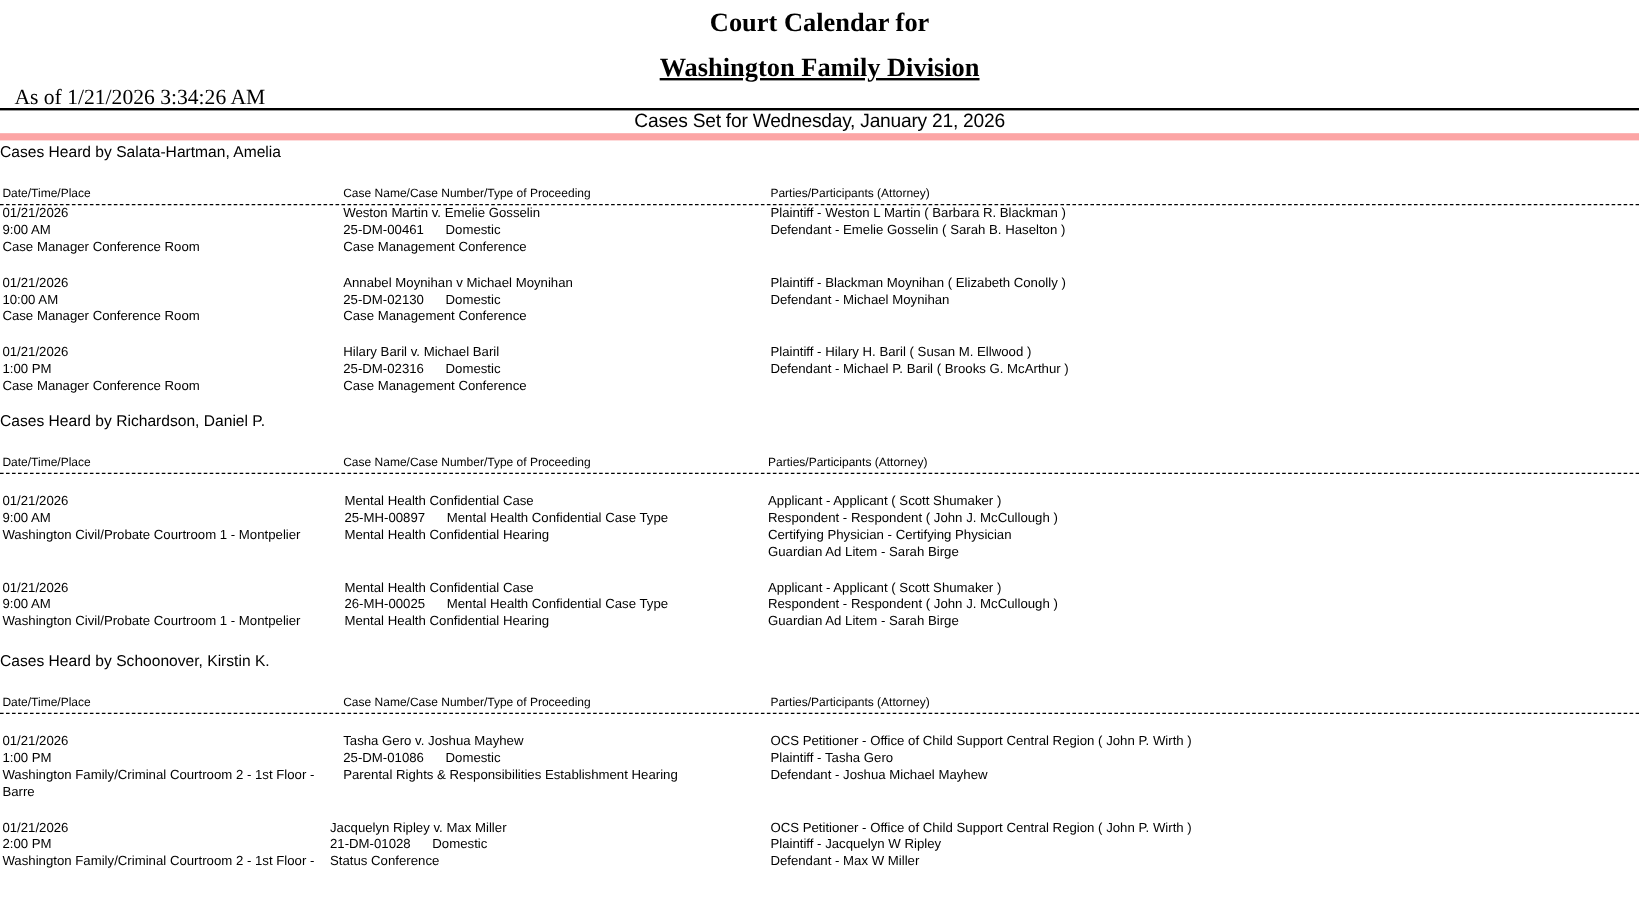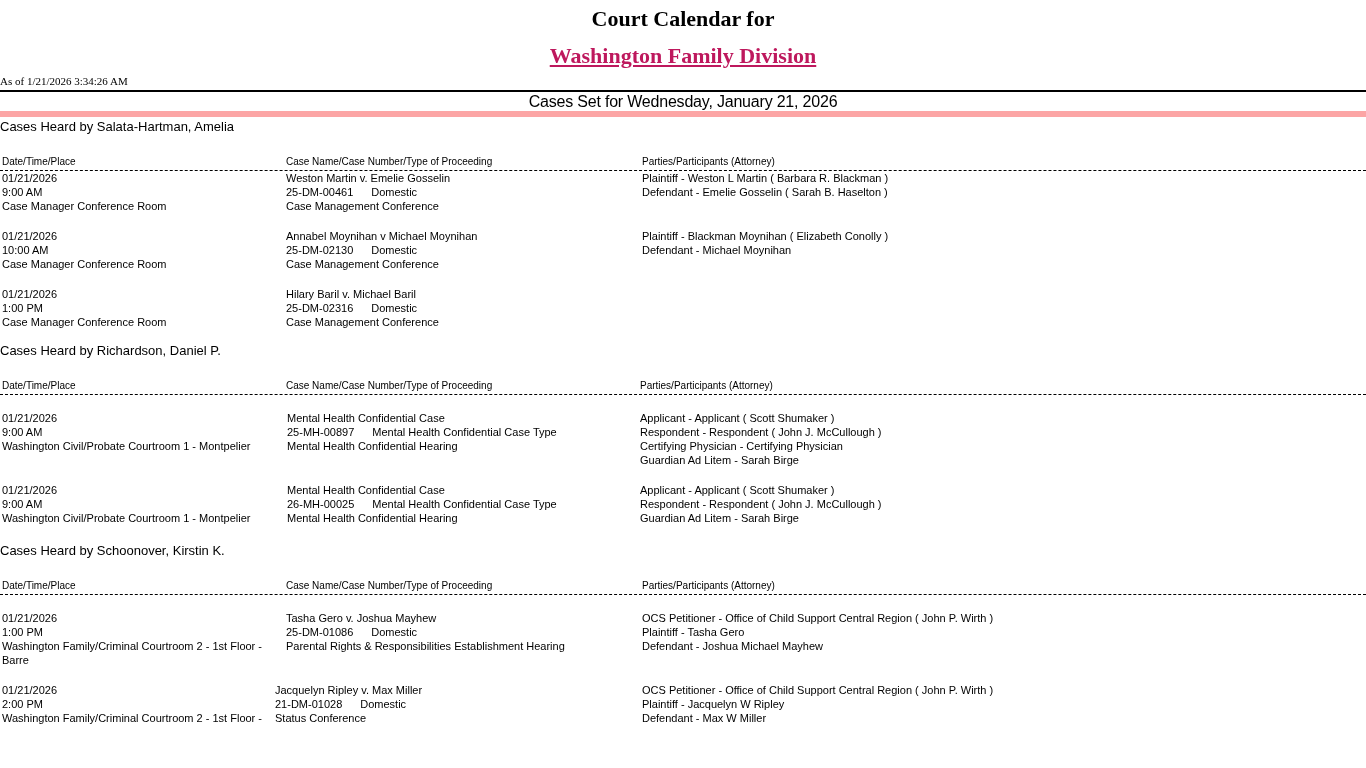--- a/index.html
+++ b/index.html
@@ -1,20 +1,20 @@
 <!DOCTYPE html>
 <html><head>
 <meta charset="utf-8">
 <style>
   html, body { margin: 0; padding: 0; background: #ffffff; }
   body { width: 1366px; height: 768px; overflow: hidden; color: #000; }
   .title-block { text-align: center; font-family: "Liberation Serif", serif; font-weight: bold; font-size: 22px; line-height: 37px; padding-top: 0px; }
   .title-line1 { display: block; height: 37px; }
-  .title-link { color: #be185d; display: inline-block; }
-  .asof { font-family: "Liberation Serif", serif; font-size: 11px; line-height: 16px; margin-top: -1px; padding-left: 0; }
+  .title-link { color: #000000; display: inline-block; }
+  .asof { font-family: "Liberation Serif", serif; font-size: 18px; line-height: 16px; margin-top: -1px; padding-left: 12px; }
   .date-banner { border-top: 2px solid #000; border-bottom: 6px solid #fca5a5; text-align: center; font-family: "Liberation Sans", sans-serif; font-size: 16px; line-height: 19px; height: 19px; margin-top: 1px; letter-spacing: -0.2px; }
   .judge { font-family: "Liberation Sans", sans-serif; font-size: 13px; line-height: 15px; height: 15px; padding-left: 0; margin-top: 2px; }
   .table { position: relative; width: 1366px; font-family: "Liberation Sans", sans-serif; font-size: 11px; line-height: 14px; }
   .thead { position: relative; height: 16px; border-bottom: 1px dashed #000; font-size: 10px; line-height: 16px; }
   .thead span { position: absolute; top: 0; white-space: nowrap; }
   .row { position: relative; padding-left: 10px; }
   .cell { position: absolute; top: 0; white-space: nowrap; }
   .cell div { height: 14px; }
   .c1 { left: 2px; width: 278px; white-space: normal; }
   .gap { display: inline-block; width: 18px; }
@@ -71,20 +71,24 @@
   <div class="row" style="height:56px">
     <div class="cell c1">
         <div>01/21/2026</div>
         <div>1:00 PM</div>
         <div>Case Manager Conference Room</div>
       </div>
     <div class="cell" style="left:286px">
         <div>Hilary Baril v. Michael Baril</div>
         <div><span>25-DM-02316</span><span class="gap"></span><span>Domestic</span></div>
         <div>Case Management Conference</div>
+      </div>
+    <div class="cell" style="left:642px">
+        <div>Plaintiff - Hilary H. Baril   ( Susan M. Ellwood )</div>
+        <div>Defendant - Michael P. Baril   ( Brooks G. McArthur )</div>
       </div>
   </div>
 </div>
 
 <div class="judge" style="margin-top:0px;">Cases Heard by Richardson, Daniel P.</div>
 <div class="table" style="margin-top:20px;">
   <div class="thead">
     <span style="left:2px">Date/Time/Place</span>
     <span style="left:286px">Case Name/Case Number/Type of Proceeding</span>
     <span style="left:640px">Parties/Participants (Attorney)</span>

